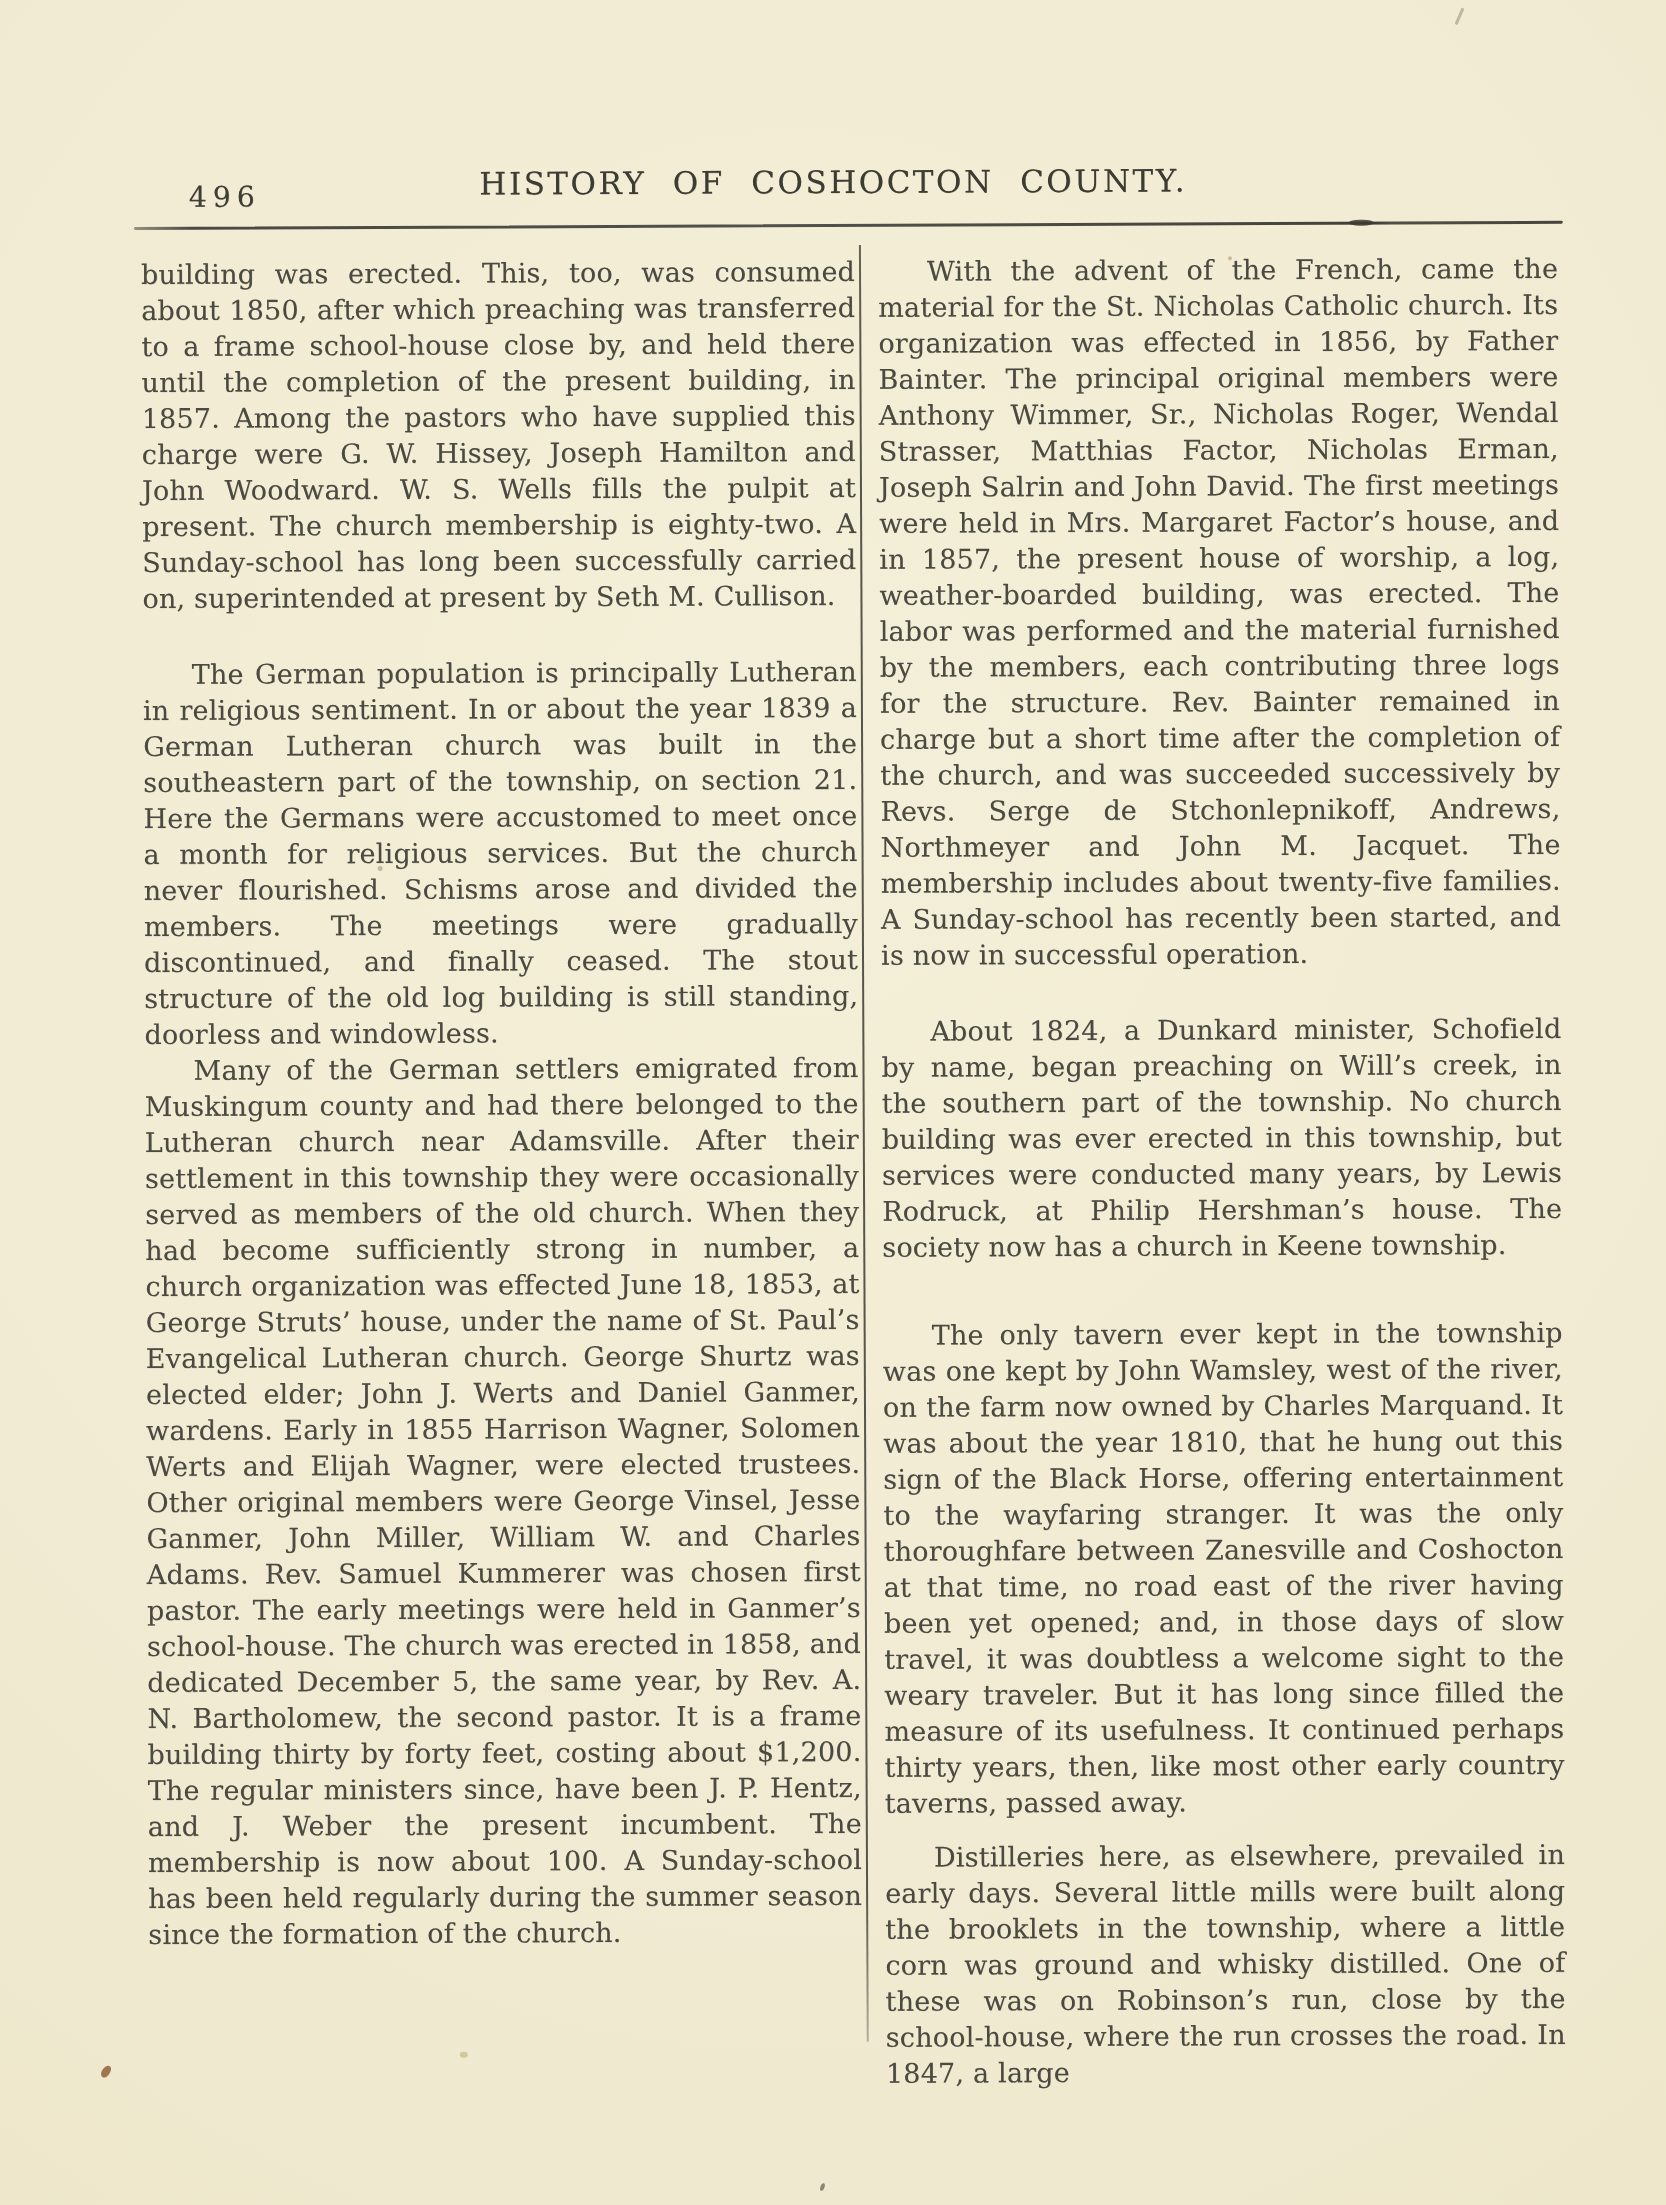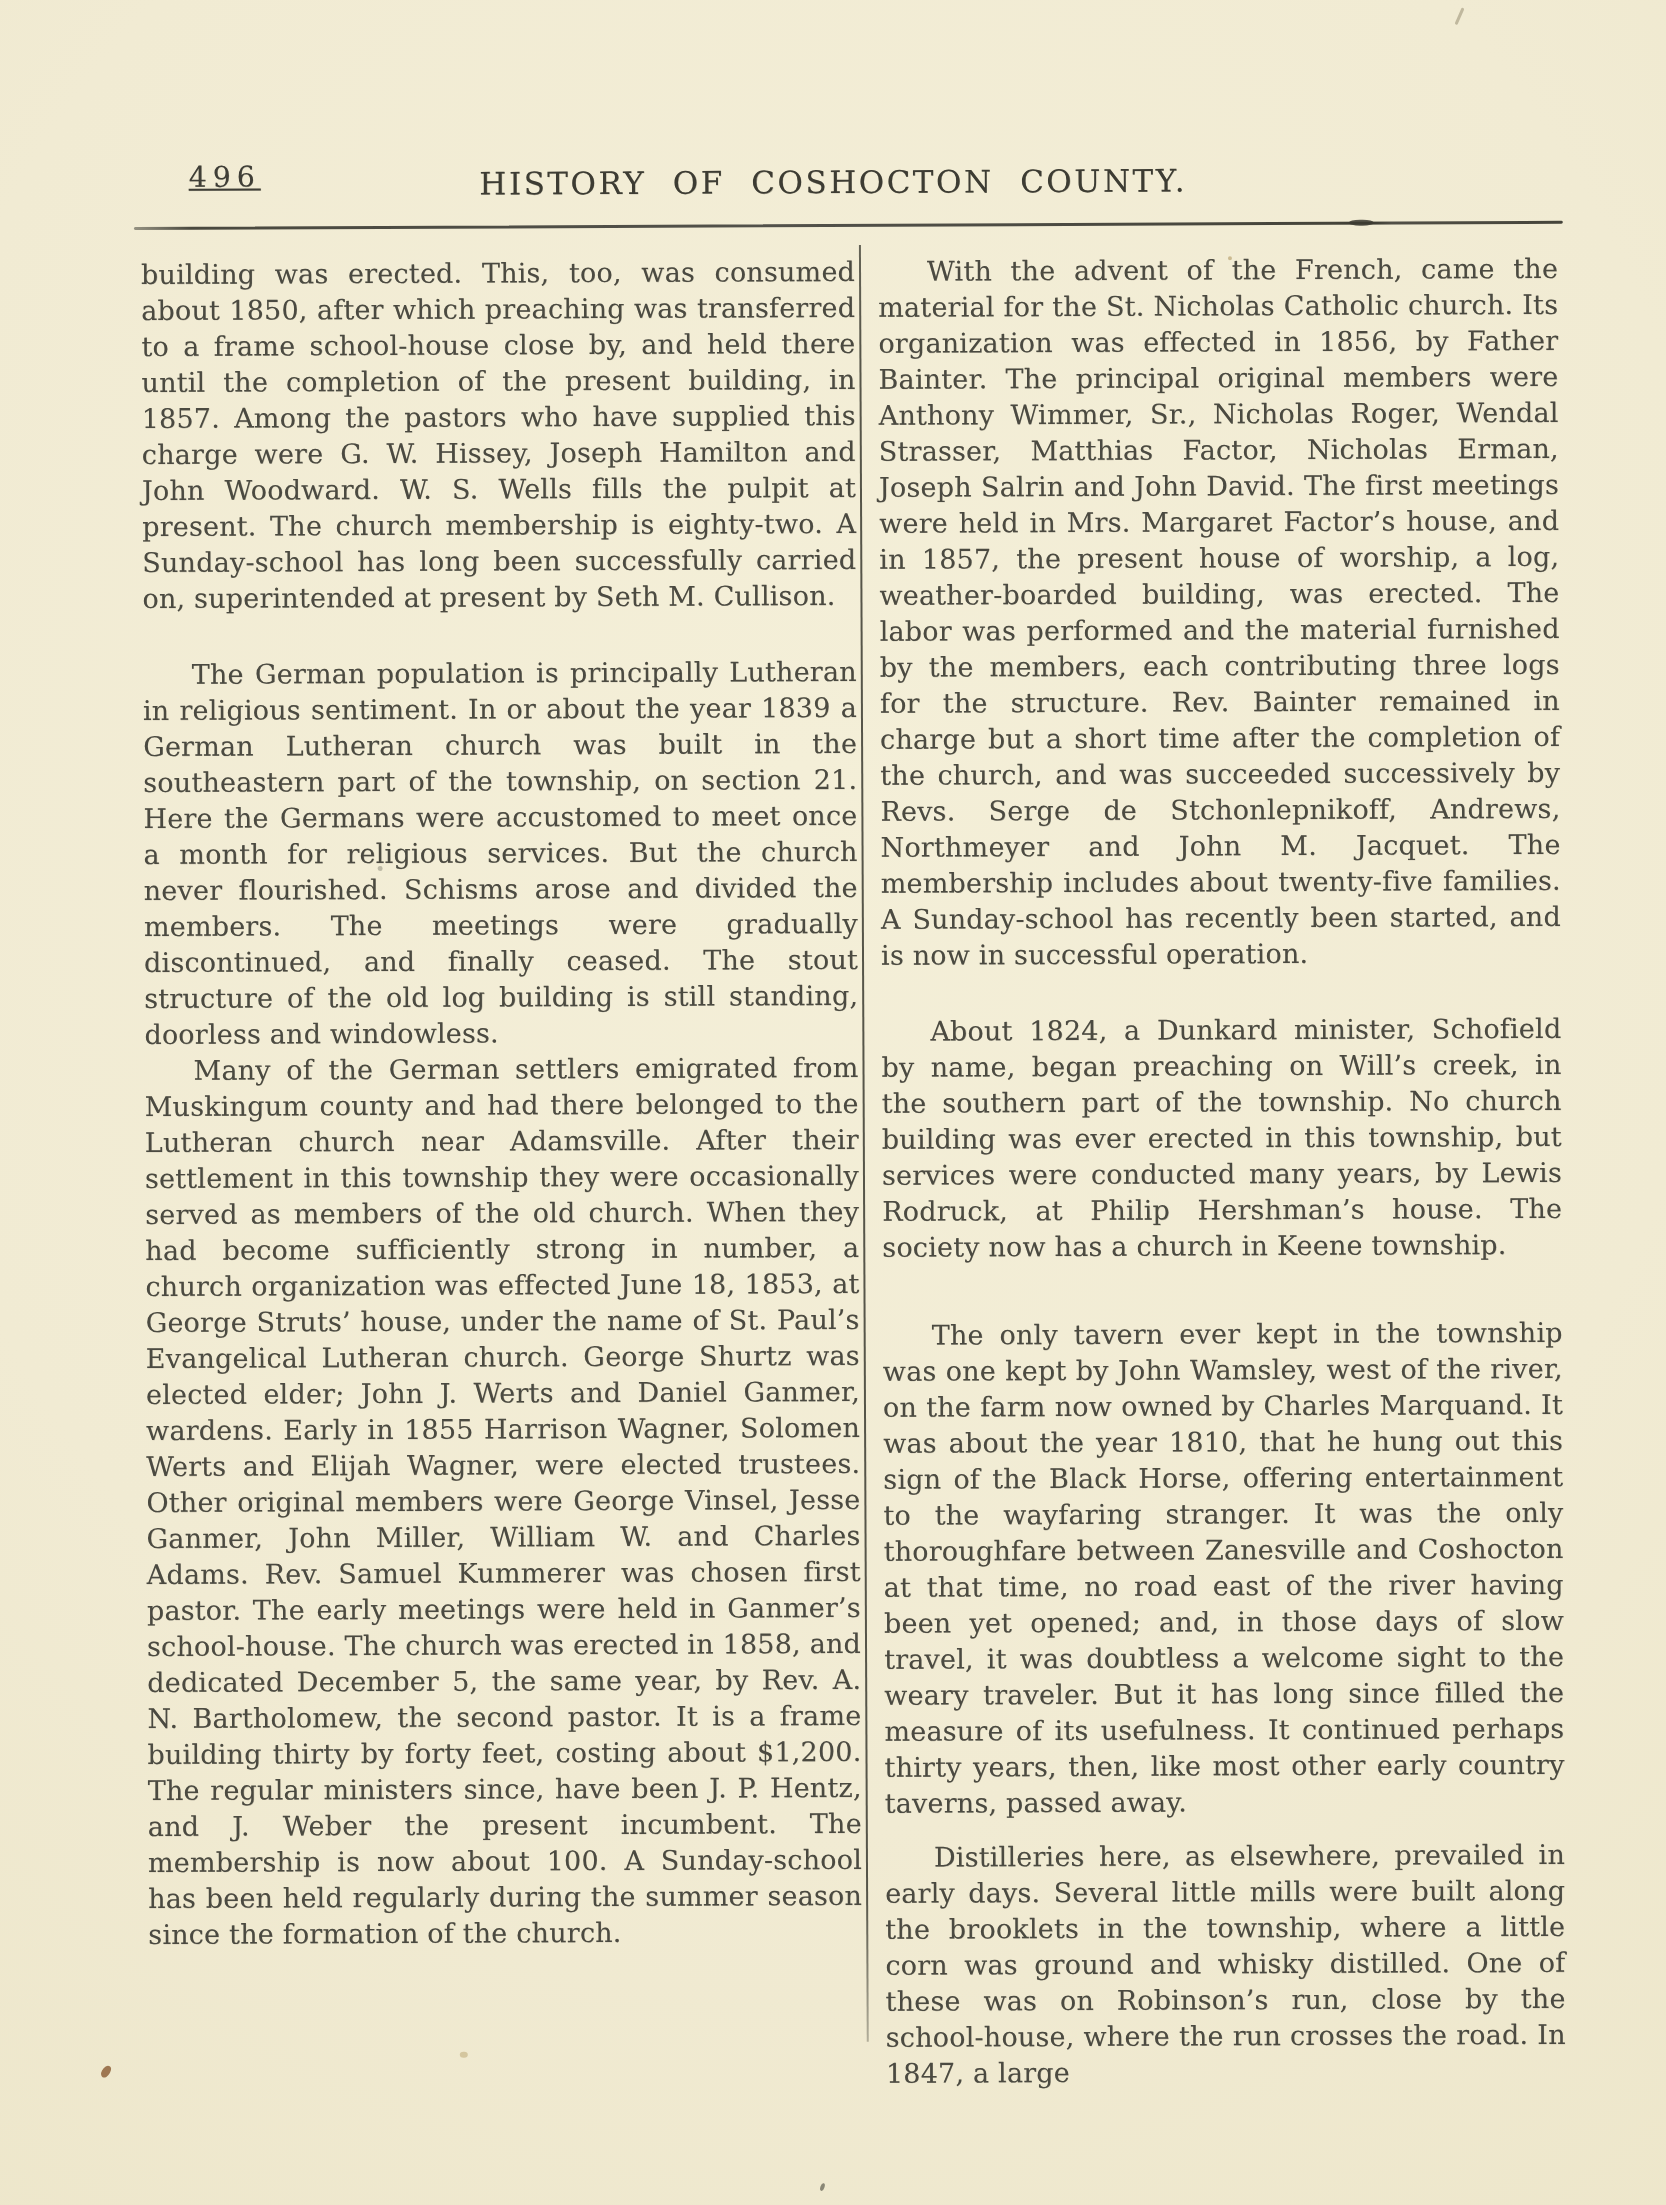--- a/index.html
+++ b/index.html
@@ -25,26 +25,25 @@
   .sheet {
     position: absolute;
     inset: 0;
     transform: rotate(-0.25deg);
     transform-origin: 50% 12%;
   }
 
   .pagenum {
     position: absolute;
     left: 189px;
-    top: 158px;
+    top: 178px;
     font-size: 28.5px;
     letter-spacing: 5.9px;
     color: #3f3e36;
     text-shadow: 0.3px 0.3px 0.5px rgba(58,56,46,0.35);
-    text-decoration: underline;
   }
 
   .running-title {
     position: absolute;
     left: 0;
     right: 0;
     top: 164px;
     text-align: center;
     font-size: 31px;
     letter-spacing: 2.5px;

